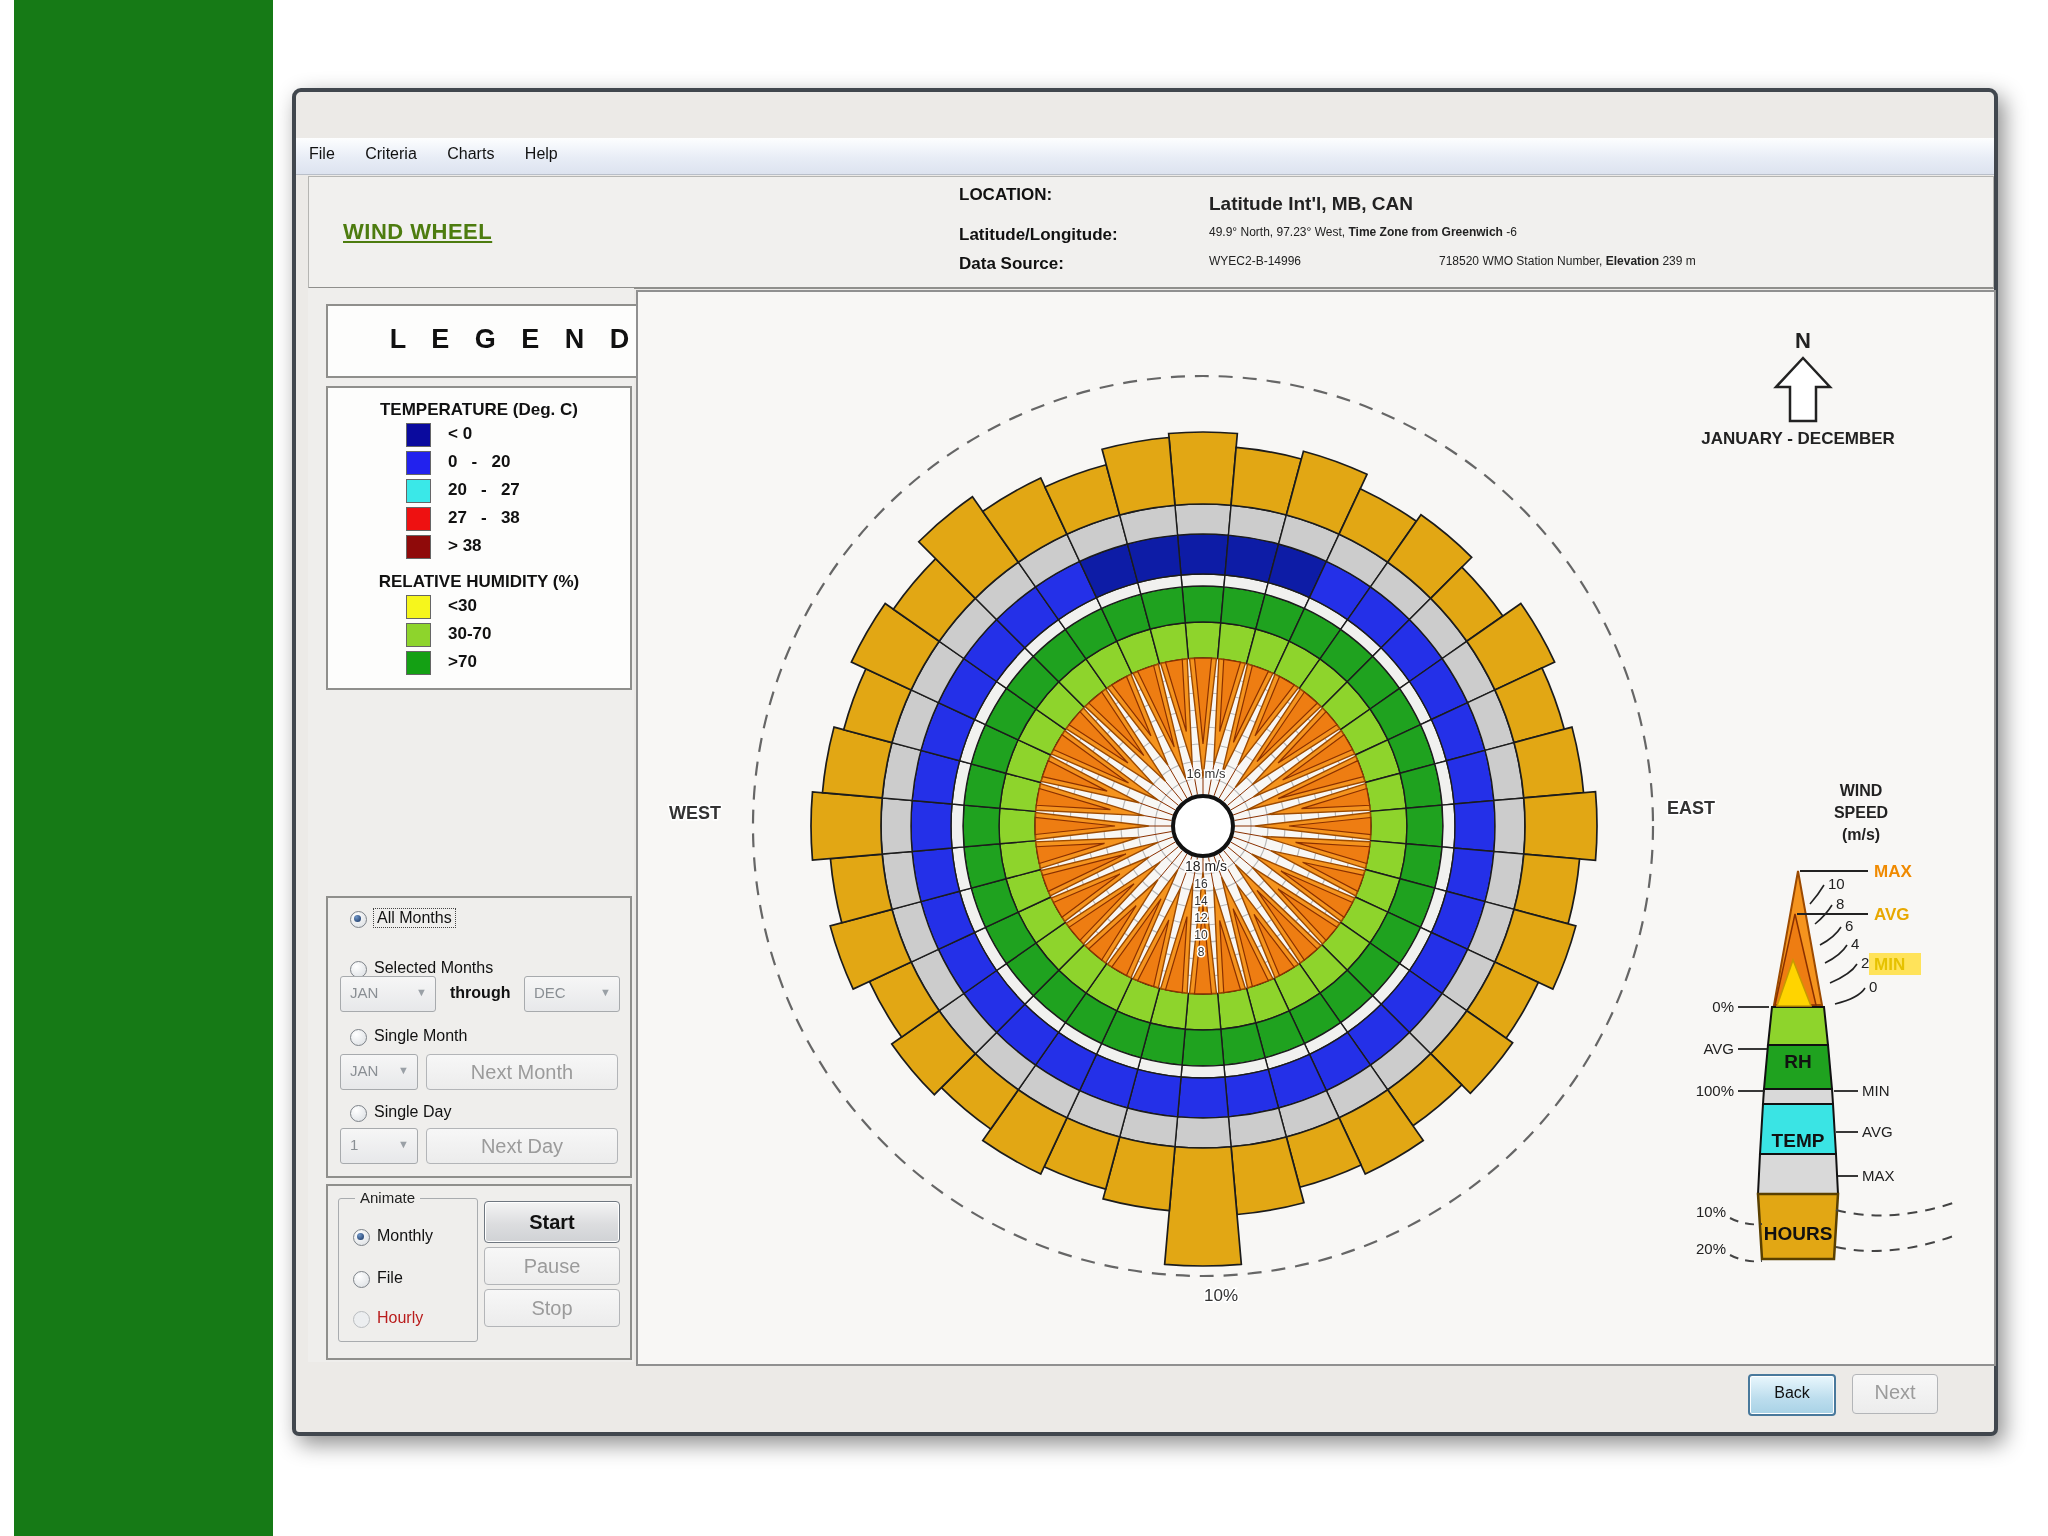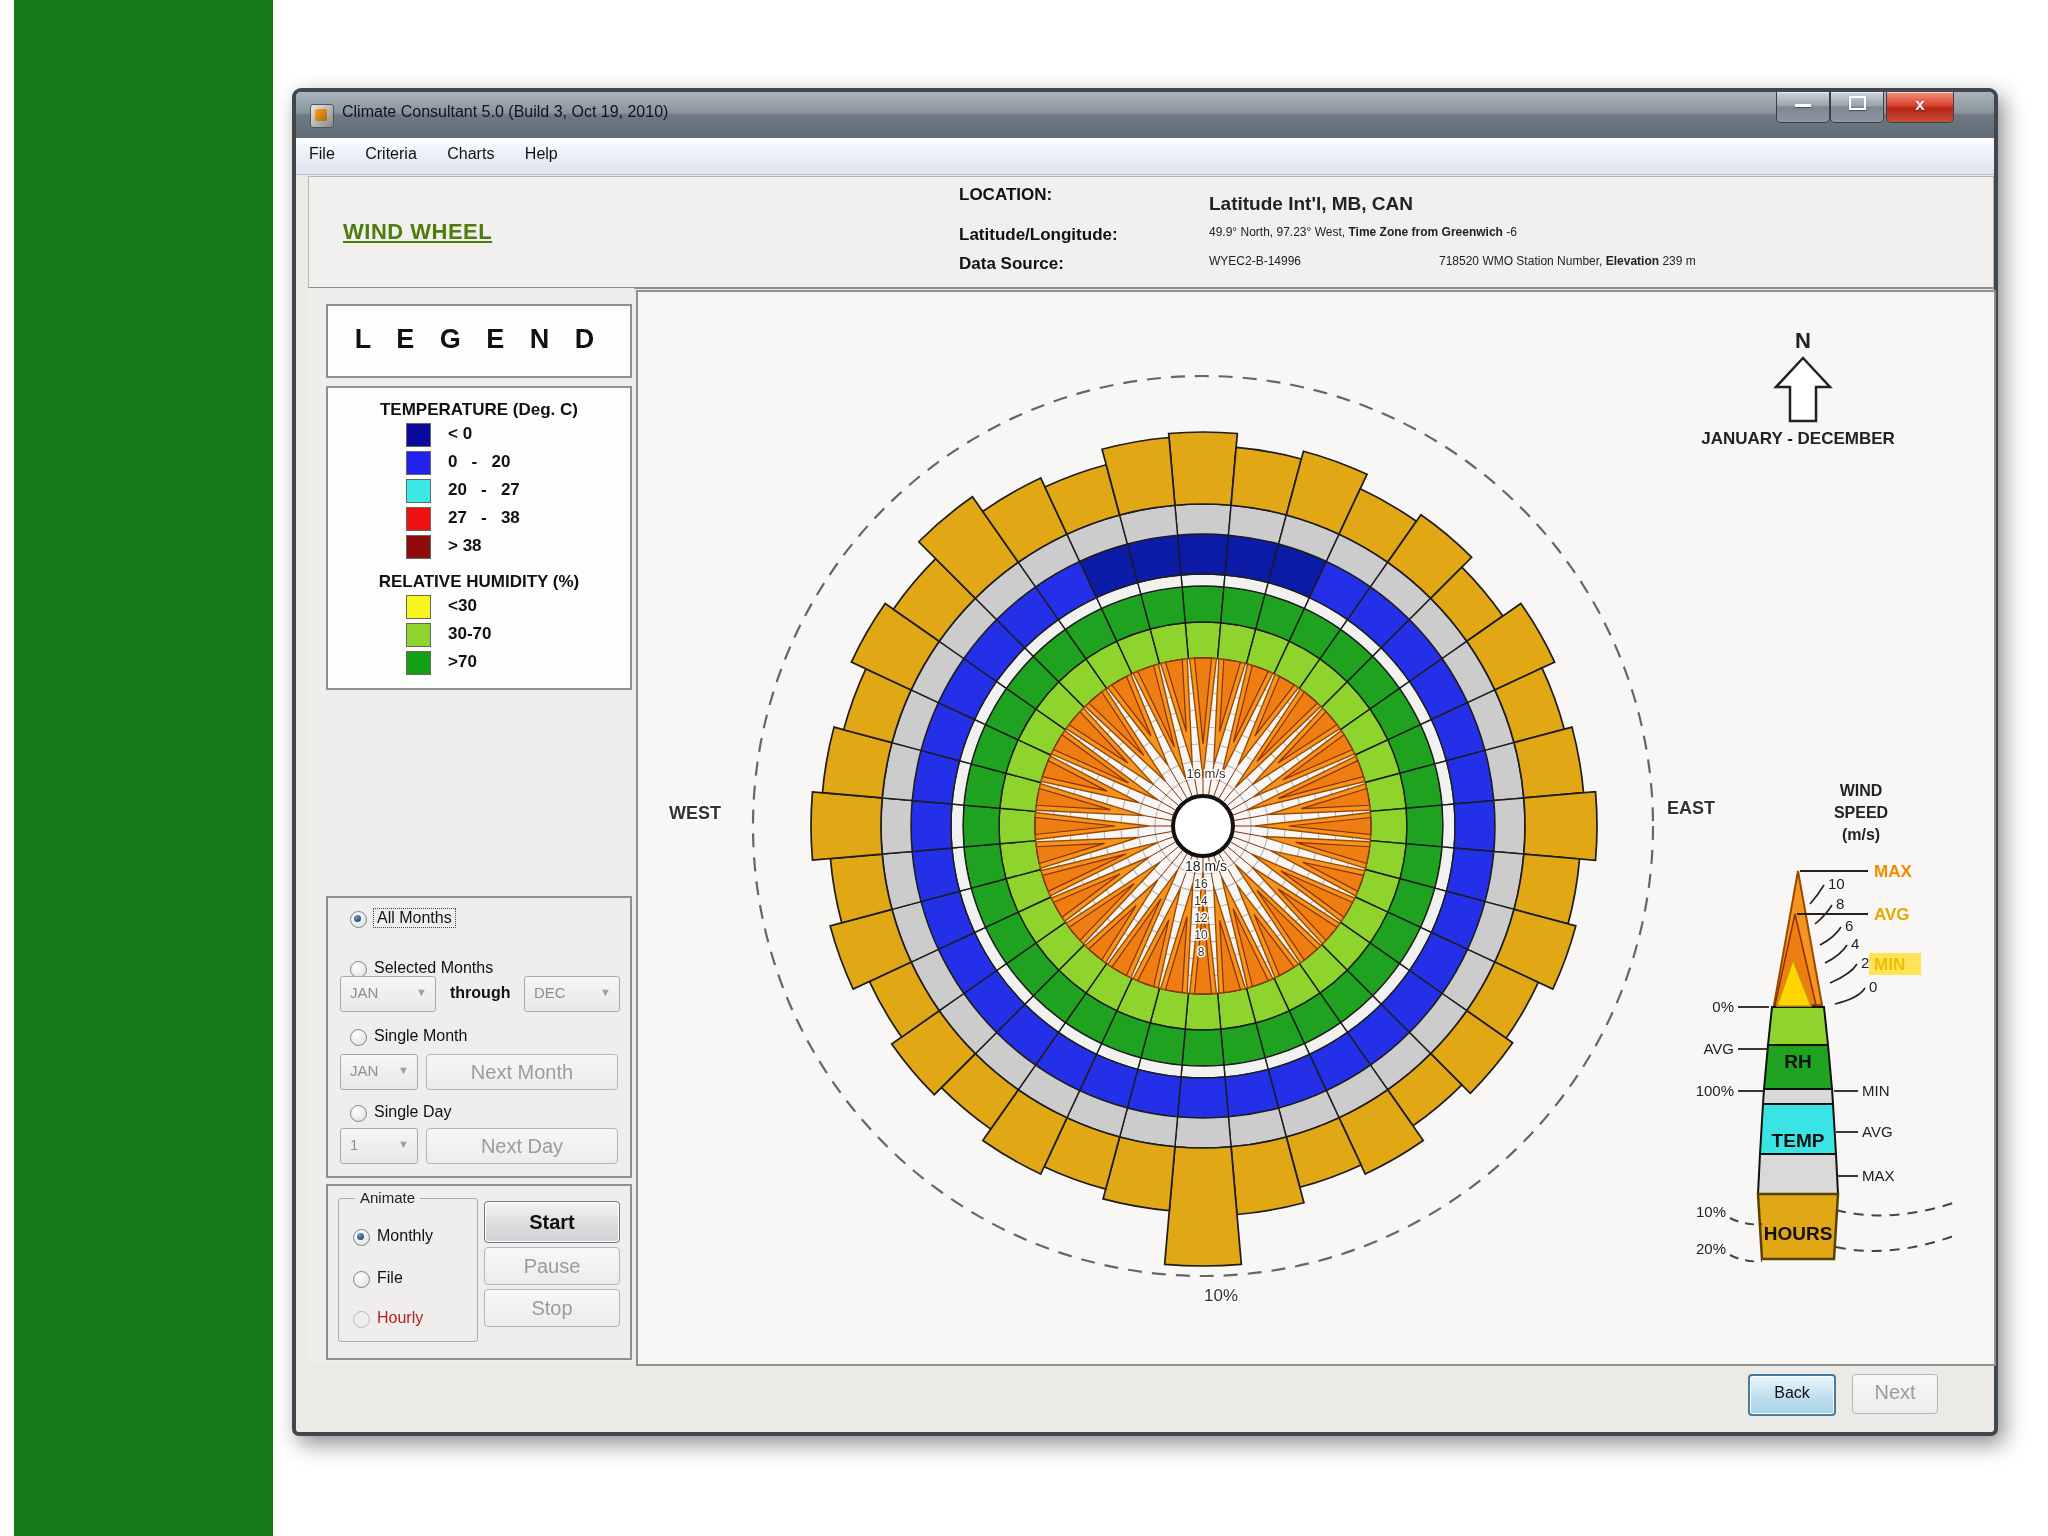--- a/index.html
+++ b/index.html
@@ -35,21 +35,21 @@
   .menu-item{display:inline-block;padding:7px 13px 0 13px;font-size:16px;color:#111;}
   
   #header{position:absolute;left:12px;top:84px;width:1684px;height:110px;background:#f1f0ee;
     border:1px solid #b5b5b2;border-bottom:2px solid #8f8f8c;}
   #chart-title{position:absolute;left:34px;top:42px;font-size:22px;font-weight:bold;color:#4d7c0f;letter-spacing:.5px;text-decoration:underline;}
   .hdr-label{position:absolute;left:650px;font-size:17px;font-weight:bold;color:#111;}
   .hdr-val{position:absolute;left:900px;font-size:12px;color:#222;}
   
   #sidebar{position:absolute;left:12px;top:196px;width:326px;height:1074px;background:#efeeec;}
   .side-box{position:absolute;background:#fdfdfc;border:2px solid #8f8f8c;}
-  #legend-title-box{left:18px;top:16px;width:302px;height:70px;text-align:center;}
+  #legend-title-box{left:18px;top:16px;width:302px;height:70px;text-align:center;padding-left:35px;}
   #legend-title{font-size:27px;font-weight:bold;letter-spacing:9px;margin-top:18px;color:#111;}
   #legend-box{left:18px;top:98px;width:302px;height:300px;}
   .leg-head{font-size:17px;font-weight:bold;text-align:center;margin:12px 0 2px 0;color:#111;}
   .leg-row{position:relative;height:25px;margin:3px 0 3px 78px;}
   .swatch{position:absolute;left:0;top:0;width:23px;height:22px;border:1px solid #666;}
   .leg-lab{position:absolute;left:42px;top:1px;font-size:17px;font-weight:bold;color:#111;white-space:pre;}
   #months-box{left:18px;top:608px;width:302px;height:278px;background:#efeeec;}
   #animate-box{left:18px;top:896px;width:302px;height:172px;background:#efeeec;}
   .radio{position:absolute;width:15px;height:15px;border-radius:50%;border:1px solid #7e8389;
     background:radial-gradient(circle at 35% 30%,#ffffff,#d9dde1);}
@@ -80,27 +80,20 @@
   svg text{font-family:"Liberation Sans",sans-serif;}
 </style>
 </head>
 <body>
 
 <div id="canvas">
   <div id="green-bar"></div>
 
   <div id="win">
 
-    <div id="titlebar">
-      <span id="app-icon"></span>
-      <span id="title-text">Climate Consultant 5.0 (Build 3, Oct 19, 2010)</span>
-      <div class="wbtn" id="btn-min"><span class="glyph-min"></span></div>
-      <div class="wbtn" id="btn-max"><span class="glyph-max"></span></div>
-      <div class="wbtn" id="btn-close"><span class="glyph-close">x</span></div>
-    </div>
 
     <div id="menubar">
       <span class="menu-item">File</span>
       <span class="menu-item">Criteria</span>
       <span class="menu-item">Charts</span>
       <span class="menu-item">Help</span>
     </div>
 
     <div id="header">
       <span id="chart-title">WIND WHEEL</span>

